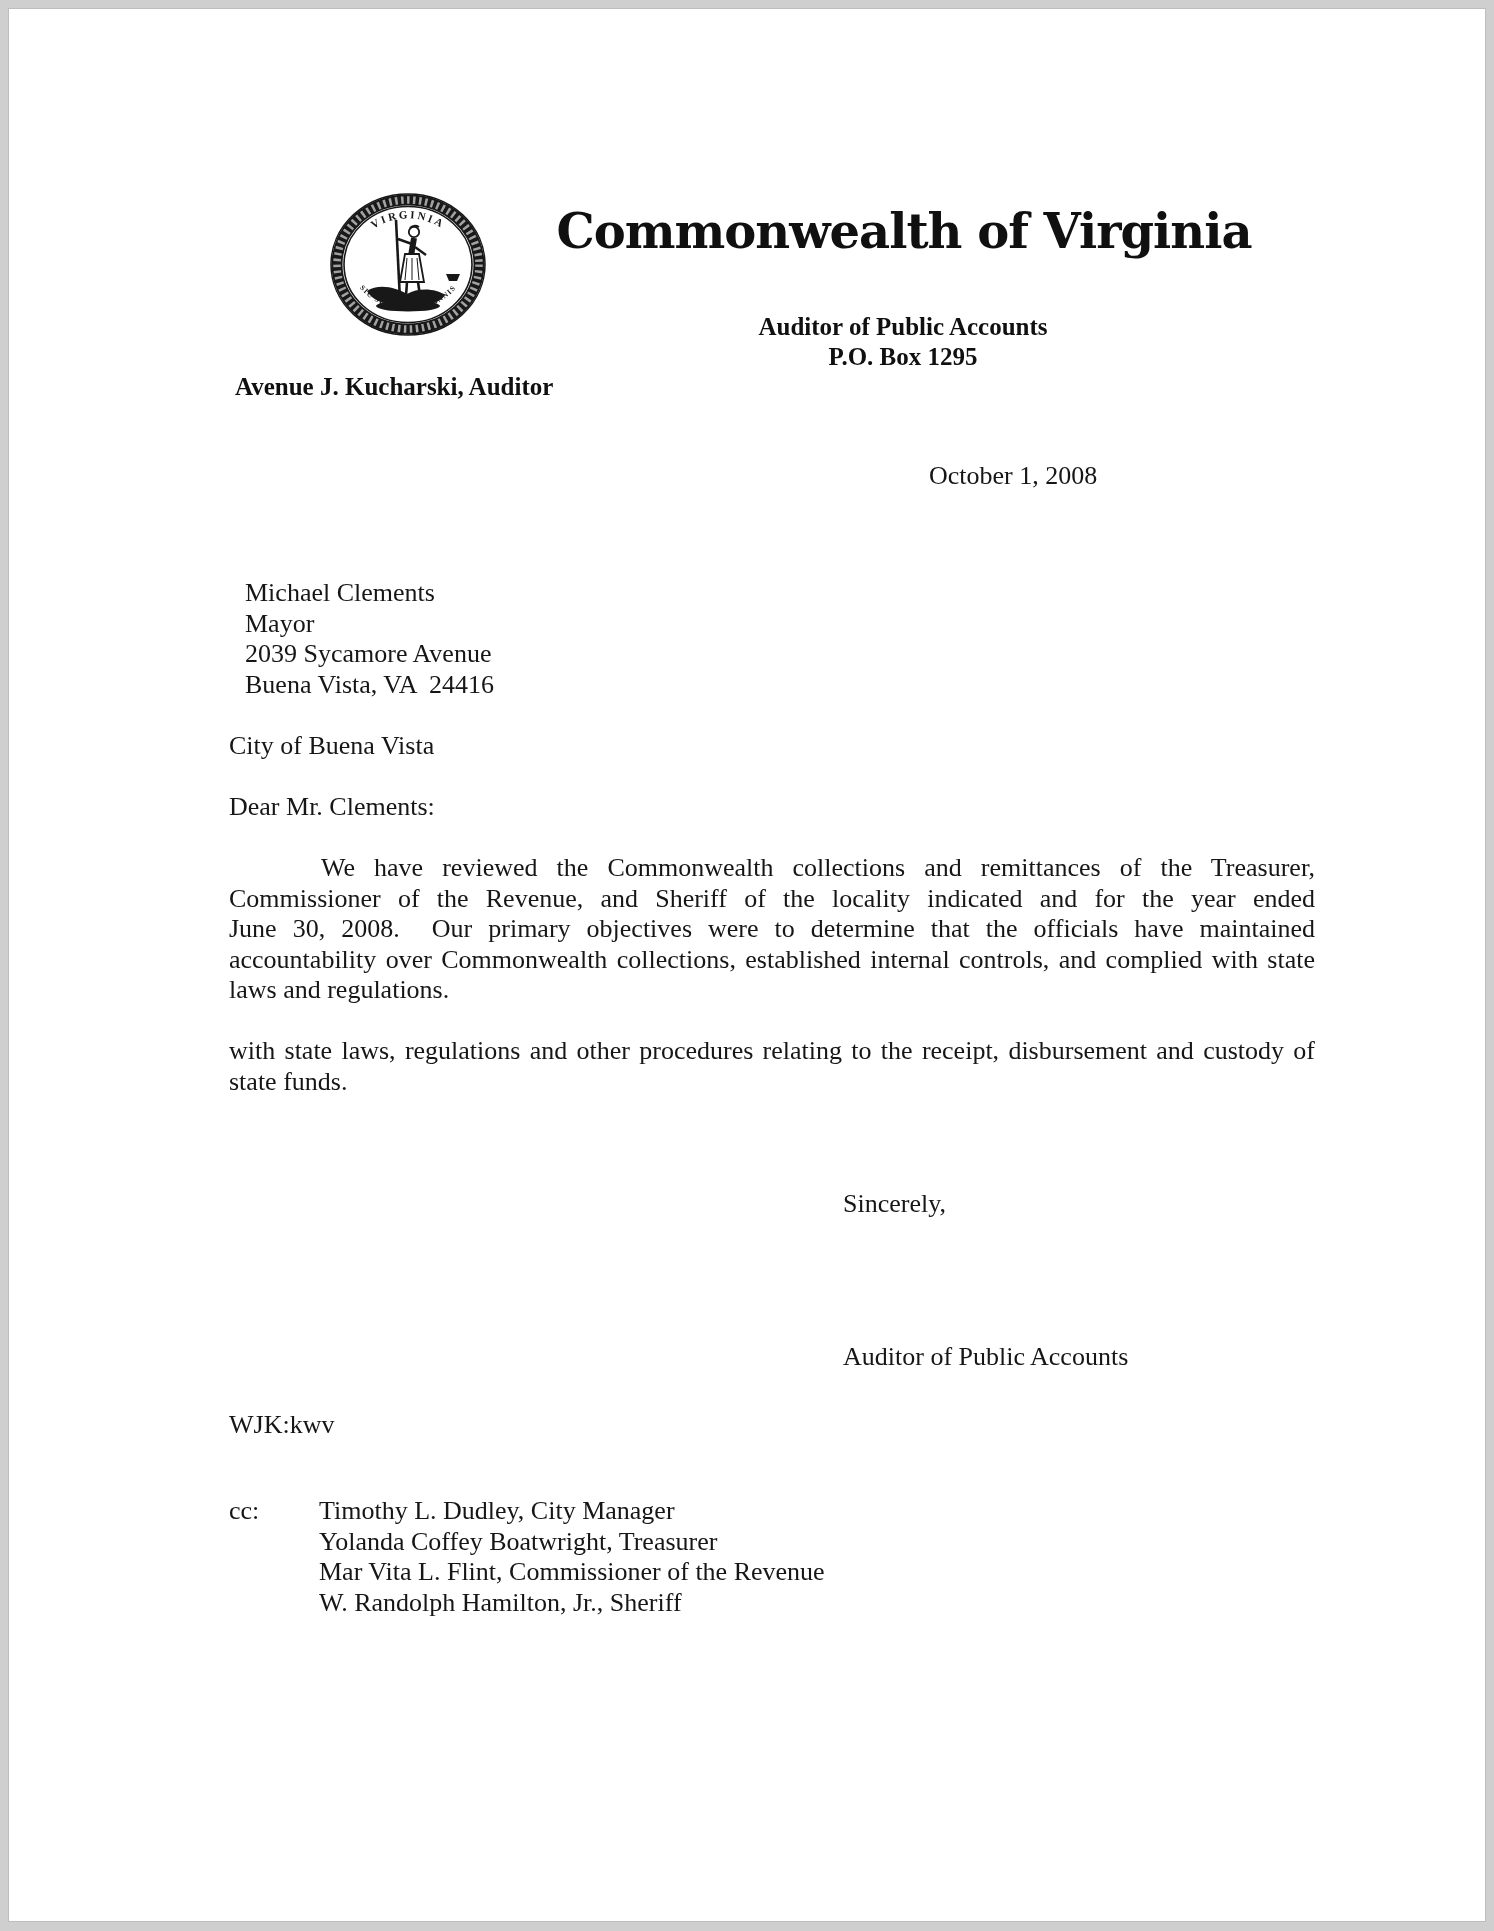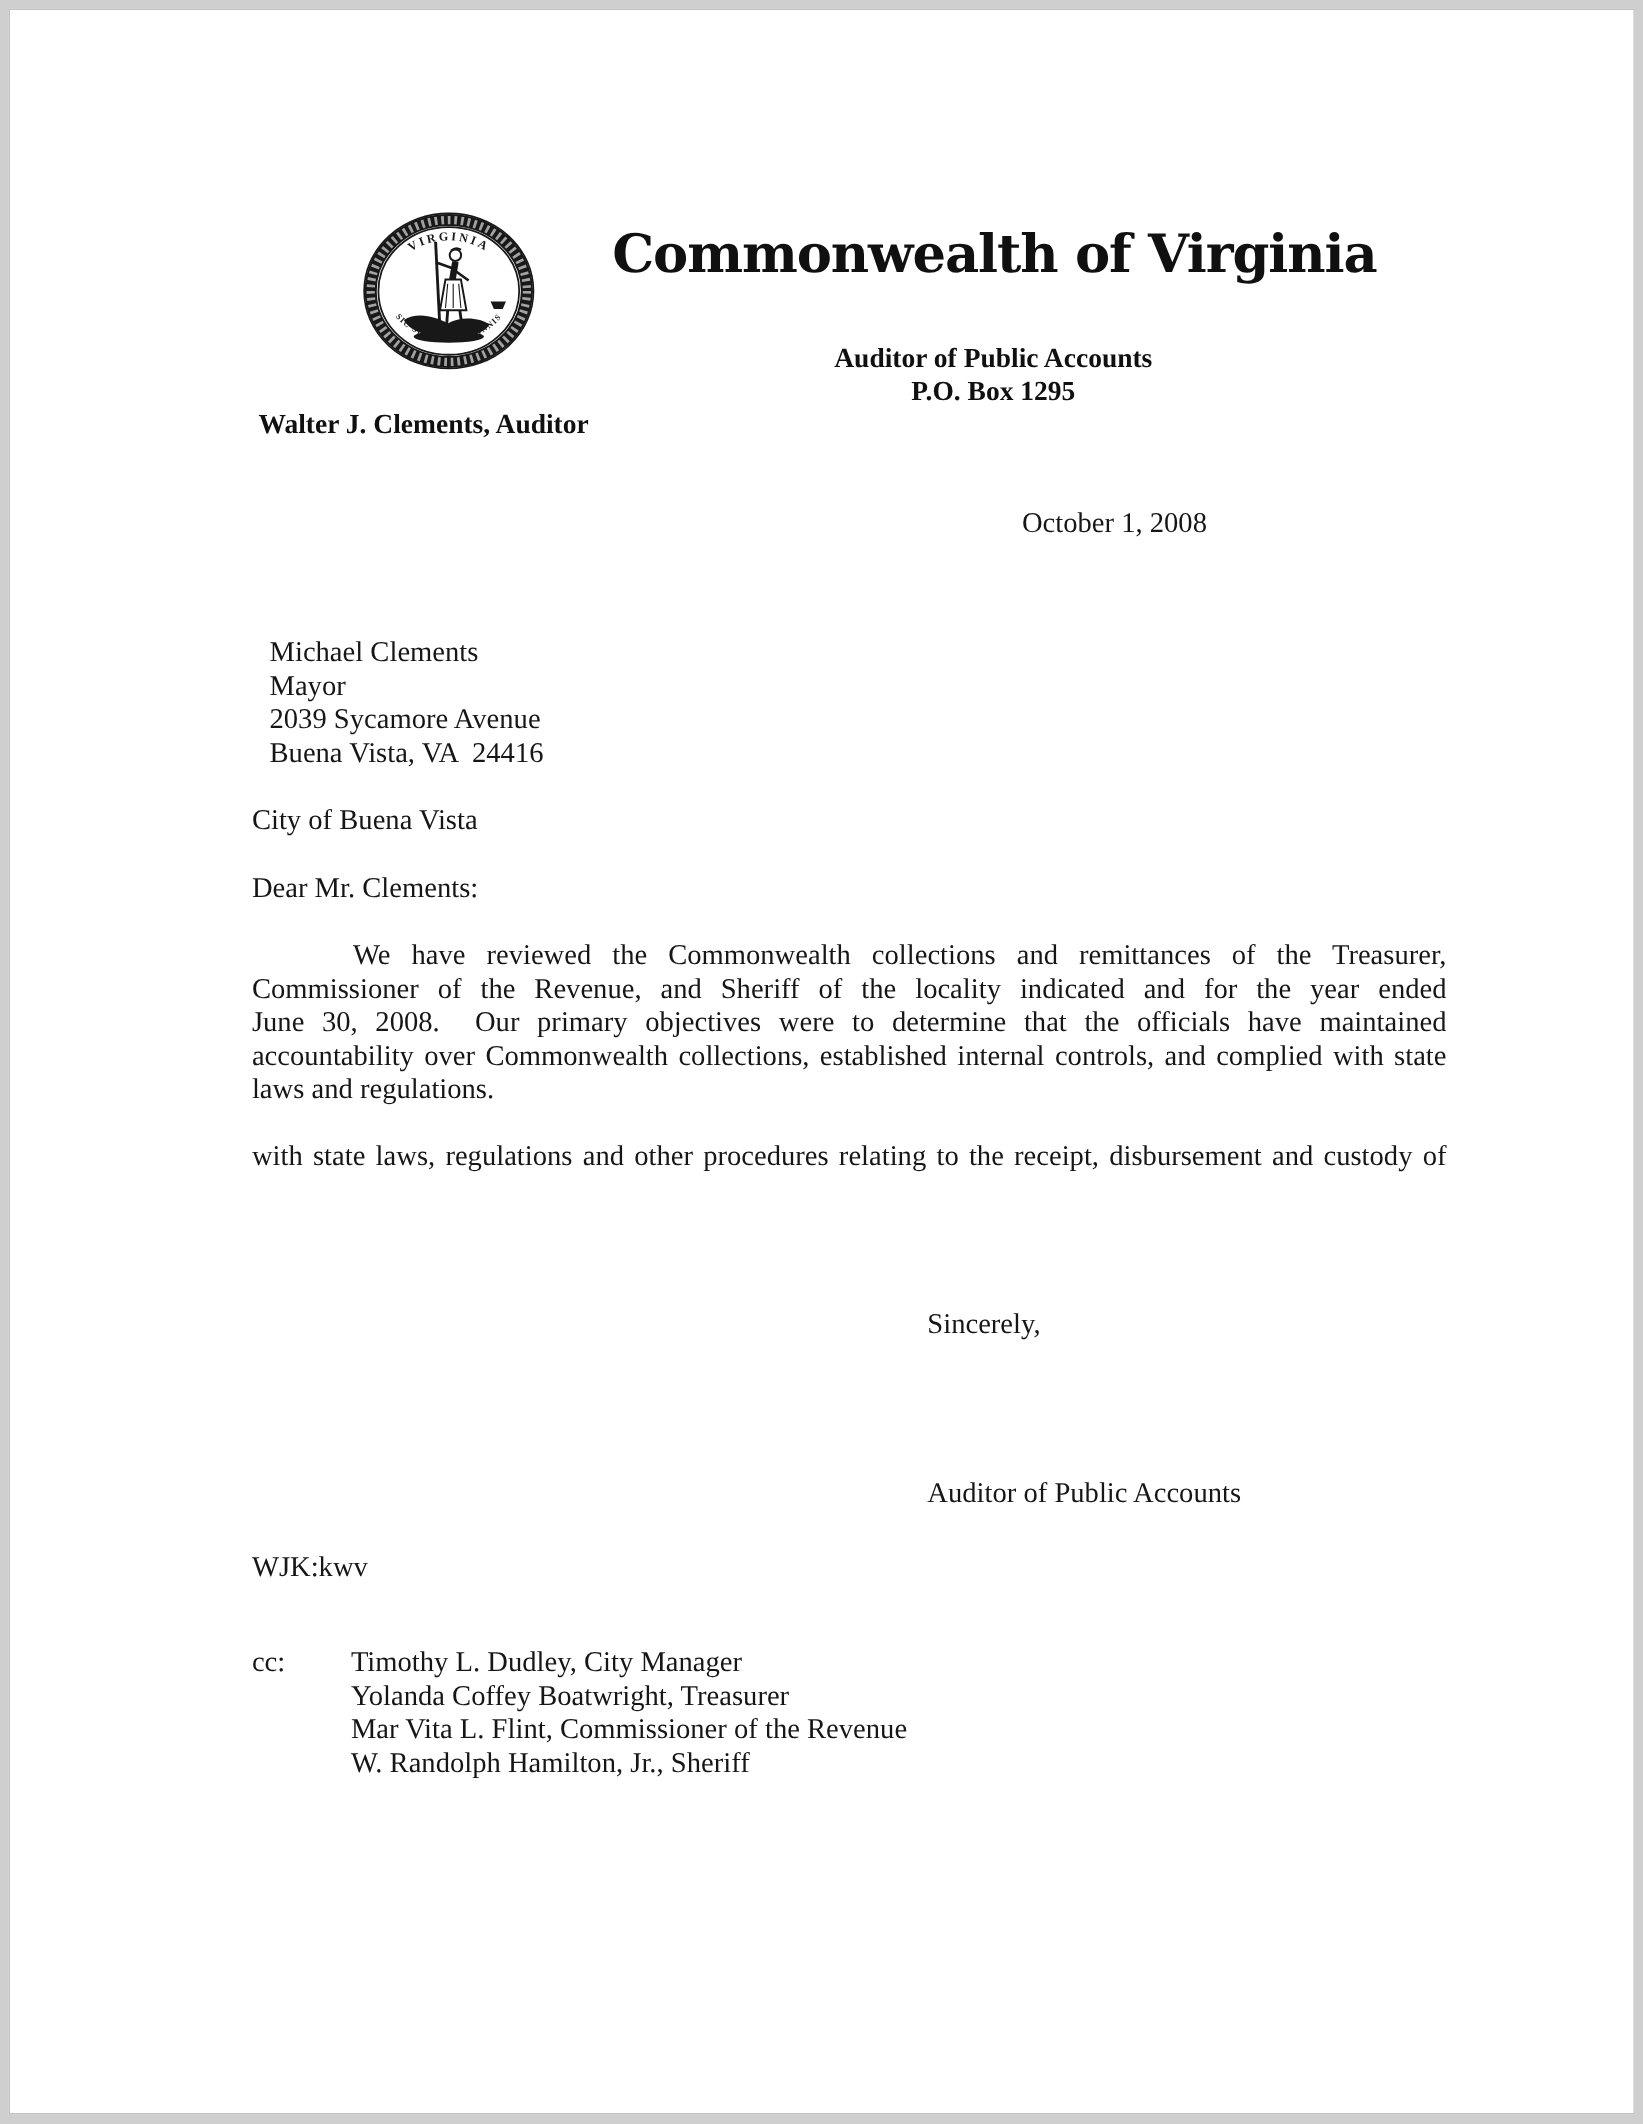--- a/index.html
+++ b/index.html
@@ -94,21 +94,21 @@
       <path d="M 38 99 C 50 91 68 96 78 102 C 90 95 108 97 116 103 C 112 111 97 115 80 111 C 62 116 44 110 38 99 Z" fill="#181818"></path>
       <ellipse cx="79" cy="114" rx="32" ry="5.5" fill="#181818"></ellipse>
 
       <path d="M 117 82 L 131 82 L 128 89 L 120 89 Z" fill="#181818"></path>
     </svg>
   </div>
 
   <div class="abs headline">Commonwealth of Virginia</div>
   <div class="abs lh-line lh-center lh-office">Auditor of Public Accounts</div>
   <div class="abs lh-line lh-center lh-pobox">P.O. Box 1295</div>
-  <div class="abs lh-line lh-auditor">Walter J. Clements, Auditor</div>
+  <div class="abs lh-line lh-auditor">Avenue J. Kucharski, Auditor</div>
 
   <div class="abs body-text date">October 1, 2008</div>
 
   <div class="abs body-text block recipient">
       <div class="rline first">Michael Clements</div>
       <div class="rline">Mayor</div>
       <div class="rline">2039 Sycamore Avenue</div>
       <div class="rline last">Buena Vista, VA  24416</div>
     </div>
 
@@ -118,20 +118,21 @@
 
   <div class="abs body-text para para-1">
       <div class="jline first">We have reviewed the Commonwealth collections and remittances of the Treasurer,</div>
       <div class="jline">Commissioner of the Revenue, and Sheriff of the locality indicated and for the year ended</div>
       <div class="jline">June 30, 2008.&nbsp; Our primary objectives were to determine that the officials have maintained</div>
       <div class="jline">accountability over Commonwealth collections, established internal controls, and complied with state</div>
       <div class="jline last">laws and regulations.</div>
     </div>
   <div class="abs body-text para para-2">
       <div class="jline">with state laws, regulations and other procedures relating to the receipt, disbursement and custody of</div>
+      <div class="jline last">state funds.</div>
     </div>
 
   <div class="abs body-text closing-val">Sincerely,</div>
   <div class="abs body-text closing-title">Auditor of Public Accounts</div>
 
   <div class="abs body-text reference">WJK:kwv</div>
 
   <div class="abs body-text cc-label">cc:</div>
   <div class="abs body-text cc-names">
       <div class="ccline first">Timothy L. Dudley, City Manager</div>

